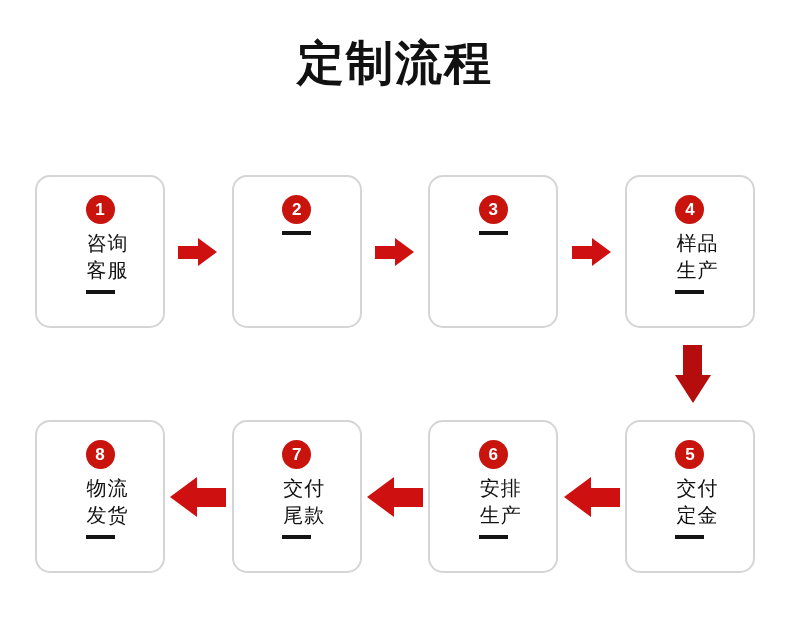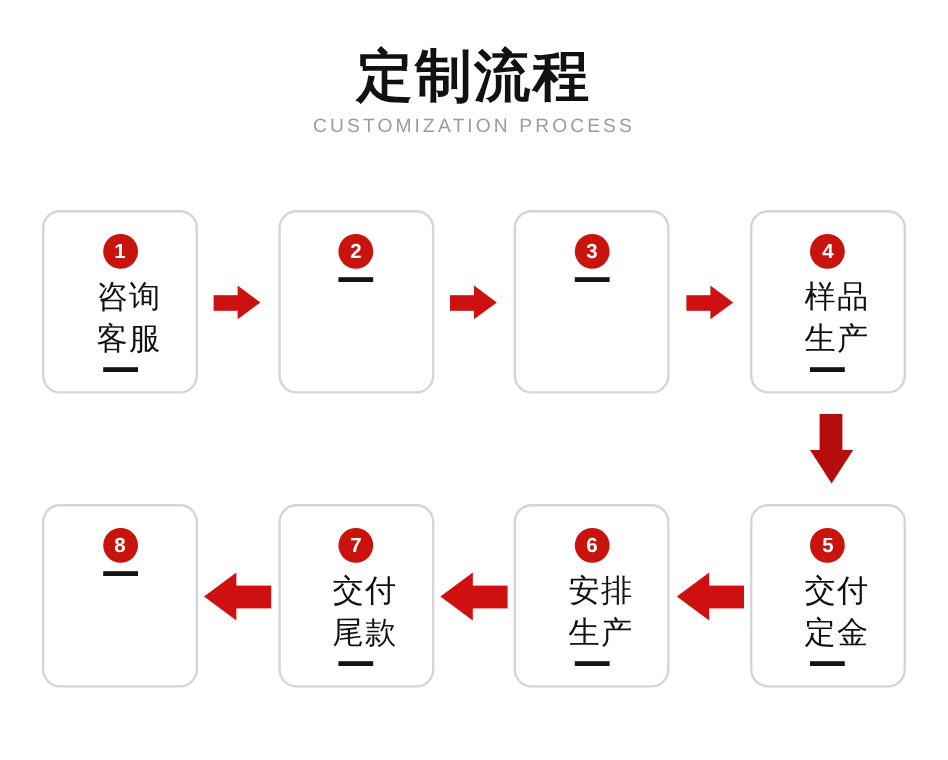--- a/index.html
+++ b/index.html
@@ -79,21 +79,21 @@
     align-items: center;
     justify-content: center;
     line-height: 1;
     flex: 0 0 auto;
   }
 
   .step-label {
     margin-top: 6px;
     text-align: center;
     color: #111111;
-    font-size: 26px;
+    font-size: 20px;
     font-weight: normal;
     line-height: 1.33;
     letter-spacing: 1px;
     margin-left: 15px;
   }
   .step-label-line { display: block; white-space: nowrap; }
 
   .step-underline {
     margin-top: 7px;
     width: 29px;
@@ -177,21 +177,20 @@
     border-left: 18px solid transparent;
     border-right: 18px solid transparent;
     border-top: 28px solid #b50d0d;
   }
 </style>
 </head>
 <body>
 
 <div class="header">
   <h1 class="page-title">定制流程</h1>
-  <div class="page-subtitle">CUSTOMIZATION PROCESS</div>
 </div>
 
 <div class="flow-row row-top">
 
   <div class="step-box">
     <div class="step-badge">1</div>
     <div class="step-label">
       <span class="step-label-line">咨询</span>
       <span class="step-label-line">客服</span>
     </div>
@@ -236,20 +235,24 @@
 
 <div class="arrow-v">
   <div class="shaft"></div>
   <div class="head"></div>
 </div>
 
 <div class="flow-row row-bottom">
 
   <div class="step-box">
     <div class="step-badge">8</div>
+    <div class="step-label">
+      <span class="step-label-line">物流</span>
+      <span class="step-label-line">发货</span>
+    </div>
     <div class="step-underline"></div>
   </div>
 
   <div class="arrow-h-big">
     <div class="shaft"></div>
     <div class="head"></div>
   </div>
 
   <div class="step-box">
     <div class="step-badge">7</div>

